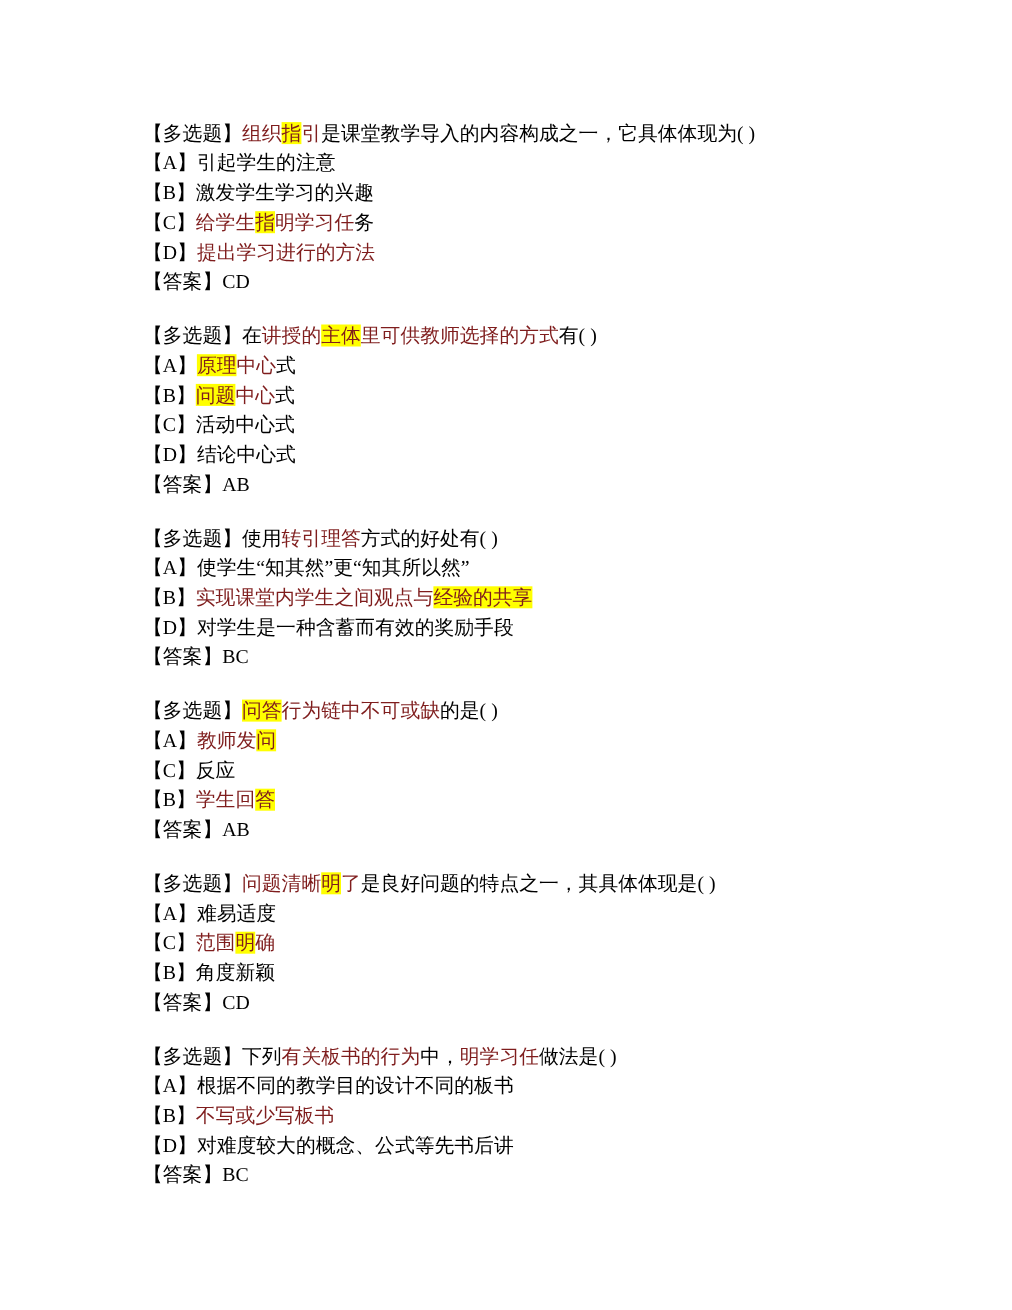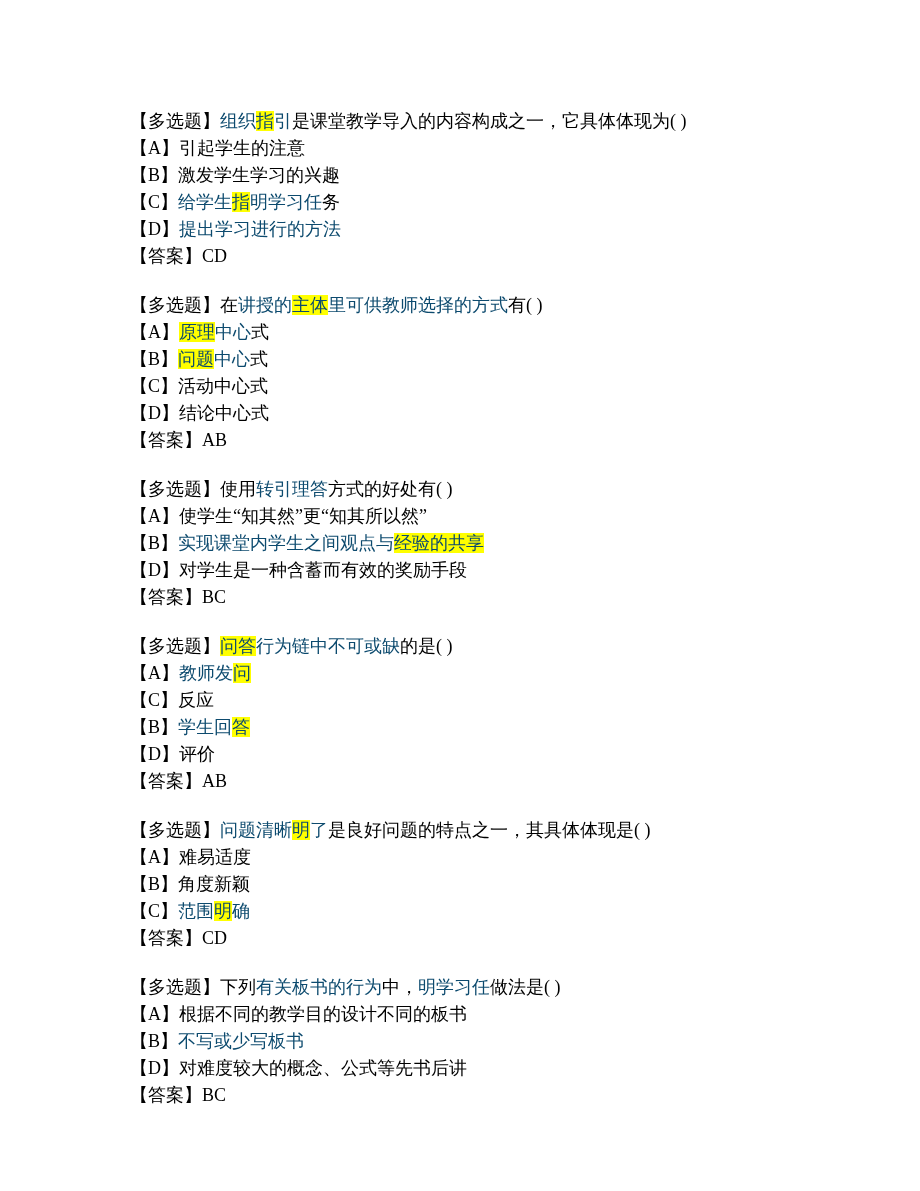--- a/index.html
+++ b/index.html
@@ -17,21 +17,21 @@
       color: #000000;
       padding: 108px 130px 0 130px;
     }
     .question-block {
       margin-bottom: 22px;
     }
     .line {
       white-space: normal;
     }
     .red {
-      color: #0c4a6e;
+      color: #7f1d1d;
     }
     .hl {
       background-color: #ffff00;
     }
   </style>
 </head>
 <body>
 
 <div id="content">
     <div class="question-block">
@@ -55,28 +55,27 @@
       <div class="line"><span>【A】使学生“知其然”更“知其所以然”</span></div>
       <div class="line"><span>【B】</span><span class="red">实现课堂内学生之间观点与</span><span class="red hl">经验的共享</span></div>
       <div class="line"><span>【D】对学生是一种含蓄而有效的奖励手段</span></div>
       <div class="line"><span>【答案】</span><span>BC</span></div>
     </div>
     <div class="question-block">
       <div class="line"><span>【多选题】</span><span class="red hl">问答</span><span class="red">行为链中不可或缺</span><span>的是( )</span></div>
       <div class="line"><span>【A】</span><span class="red">教师发</span><span class="red hl">问</span></div>
       <div class="line"><span>【C】反应</span></div>
       <div class="line"><span>【B】</span><span class="red">学生回</span><span class="red hl">答</span></div>
-      <div class="line"><span>【D】评价</span></div>
       <div class="line"><span>【答案】</span><span>AB</span></div>
     </div>
     <div class="question-block">
       <div class="line"><span>【多选题】</span><span class="red">问题清晰</span><span class="red hl">明</span><span class="red">了</span><span>是良好问题的特点之一，其具体体现是( )</span></div>
       <div class="line"><span>【A】难易适度</span></div>
+      <div class="line"><span>【C】</span><span class="red">范围</span><span class="red hl">明</span><span class="red">确</span></div>
       <div class="line"><span>【B】角度新颖</span></div>
-      <div class="line"><span>【C】</span><span class="red">范围</span><span class="red hl">明</span><span class="red">确</span></div>
       <div class="line"><span>【答案】</span><span>CD</span></div>
     </div>
     <div class="question-block">
       <div class="line"><span>【多选题】下列</span><span class="red">有关板书的行为</span><span>中，</span><span class="red">明学习任</span><span>做法是( )</span></div>
       <div class="line"><span>【A】根据不同的教学目的设计不同的板书</span></div>
       <div class="line"><span>【B】</span><span class="red">不写或少写板书</span></div>
       <div class="line"><span>【D】对难度较大的概念、公式等先书后讲</span></div>
       <div class="line"><span>【答案】</span><span>BC</span></div>
     </div>
   </div>

